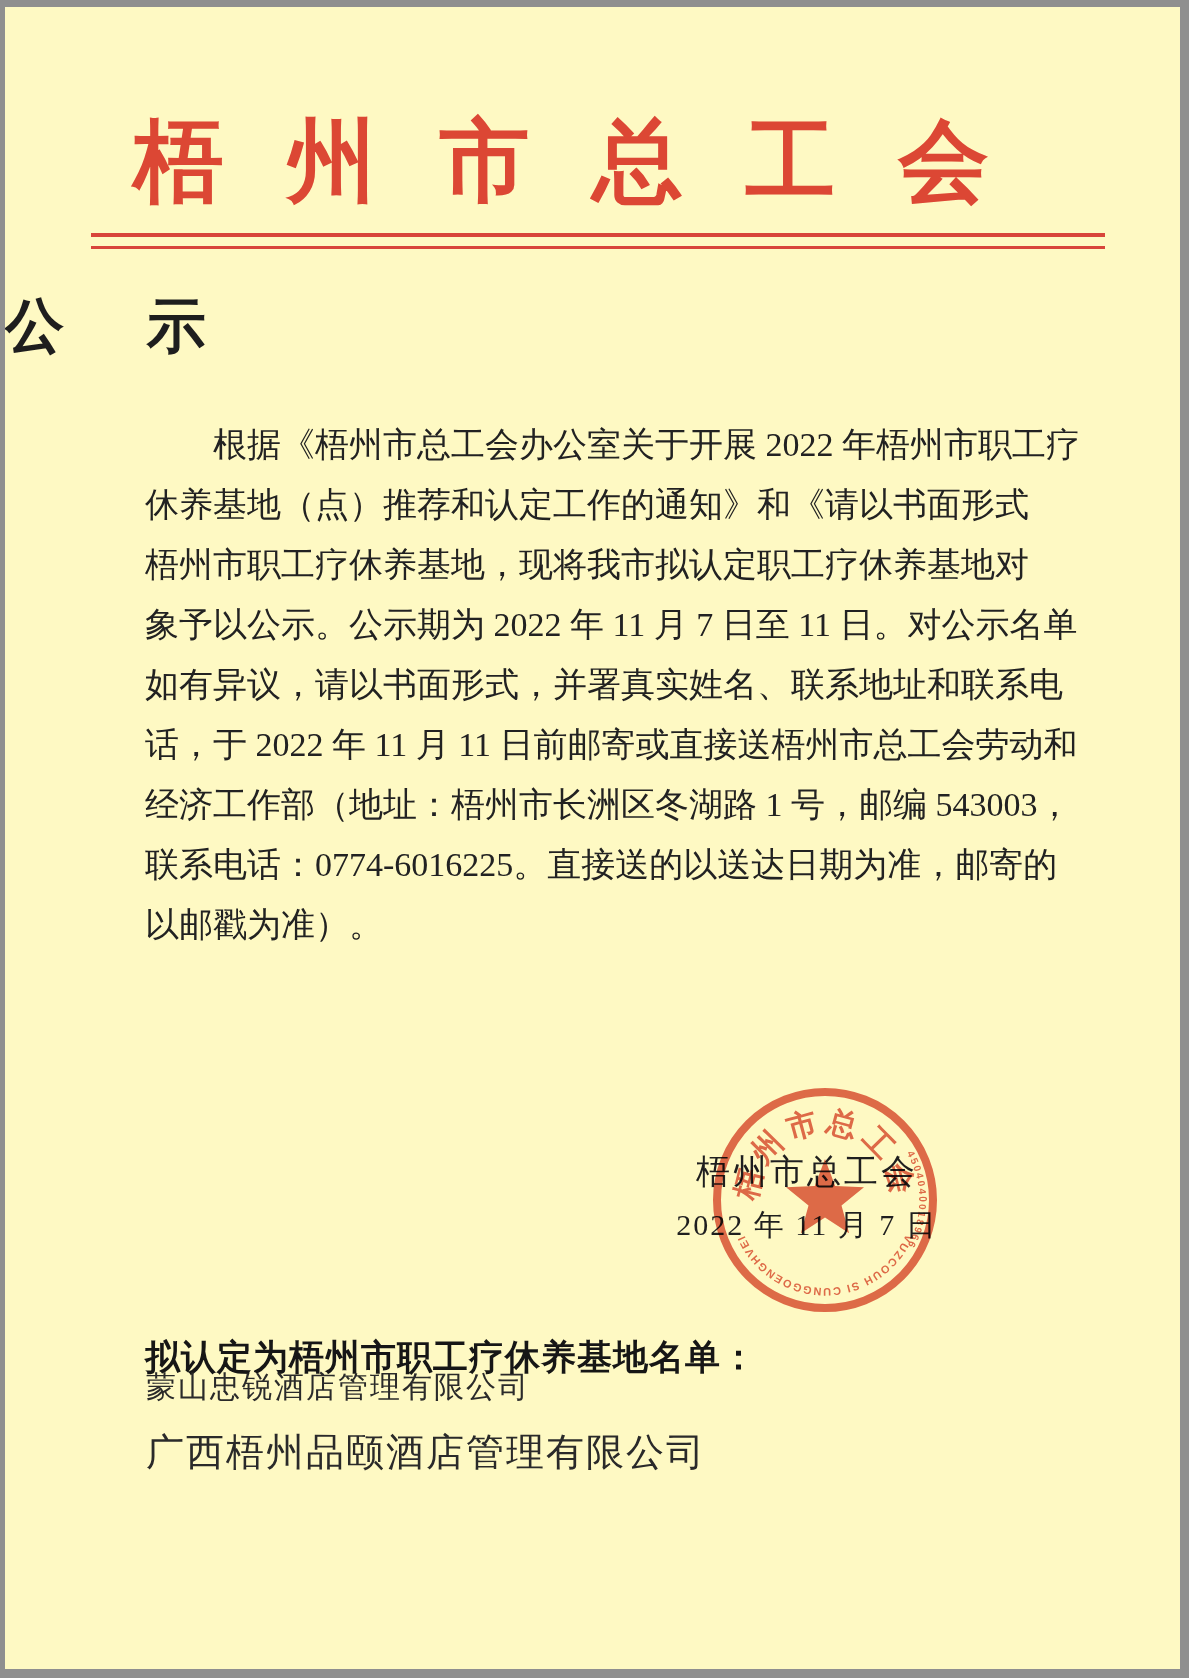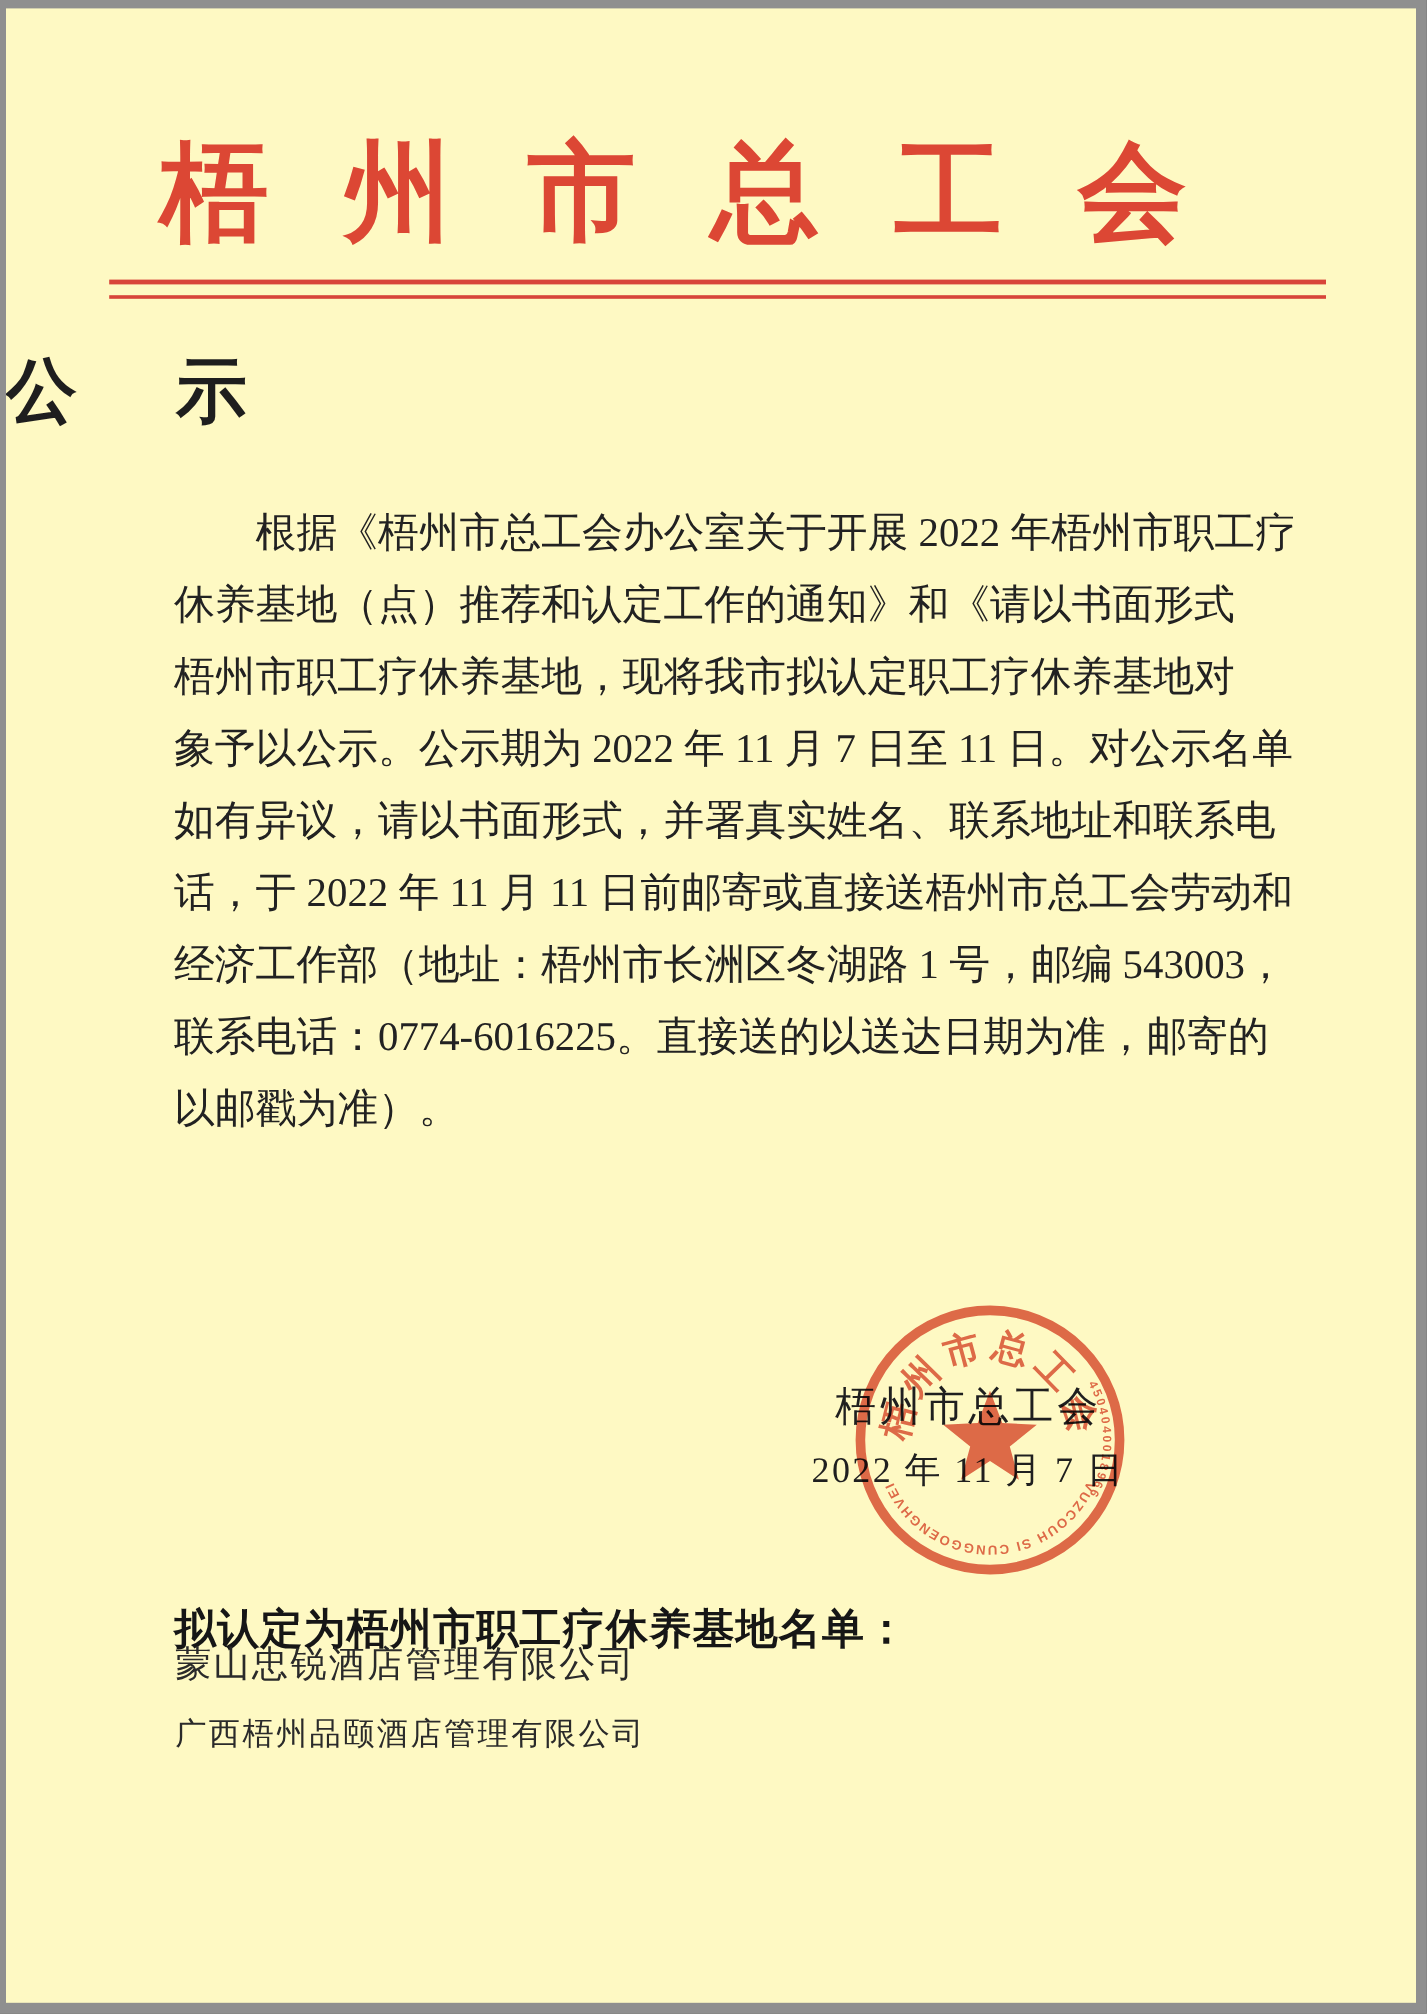--- a/index.html
+++ b/index.html
@@ -46,21 +46,21 @@
   .seal{
     position:absolute;left:698px;top:1071px;width:244px;height:244px;
     mix-blend-mode:multiply;opacity:.85;
   }
   .list-heading{
     position:absolute;top:1300px;left:140px;
     font-family:"Liberation Sans","DejaVu Sans",sans-serif;
     font-size:35px;font-weight:700;letter-spacing:1px;color:#161616;white-space:nowrap;margin-top:27px;
   }
   .list-item-1{position:absolute;top:1360px;left:141px;font-size:30px;letter-spacing:2px;white-space:nowrap;color:#2a2a2a;}
-  .list-item-2{position:absolute;top:1420px;left:141px;font-size:26px;letter-spacing:2px;white-space:nowrap;color:#2a2a2a;text-align:center;}
+  .list-item-2{position:absolute;top:1420px;left:141px;font-size:38px;letter-spacing:2px;white-space:nowrap;color:#2a2a2a;text-align:center;}
   .seal-cn{font-size:30px;font-weight:700;letter-spacing:6px;font-family:"Liberation Serif","DejaVu Serif",serif;}
   .seal-latin{font-size:11px;font-weight:700;letter-spacing:1.5px;font-family:"Liberation Sans","DejaVu Sans",sans-serif;}
   .seal-serial{font-size:10px;font-weight:700;letter-spacing:2px;font-family:"Liberation Sans","DejaVu Sans",sans-serif;}
 </style>
 </head>
 <body>
 
 <div class="scan-frame">
   <div class="page">
 

